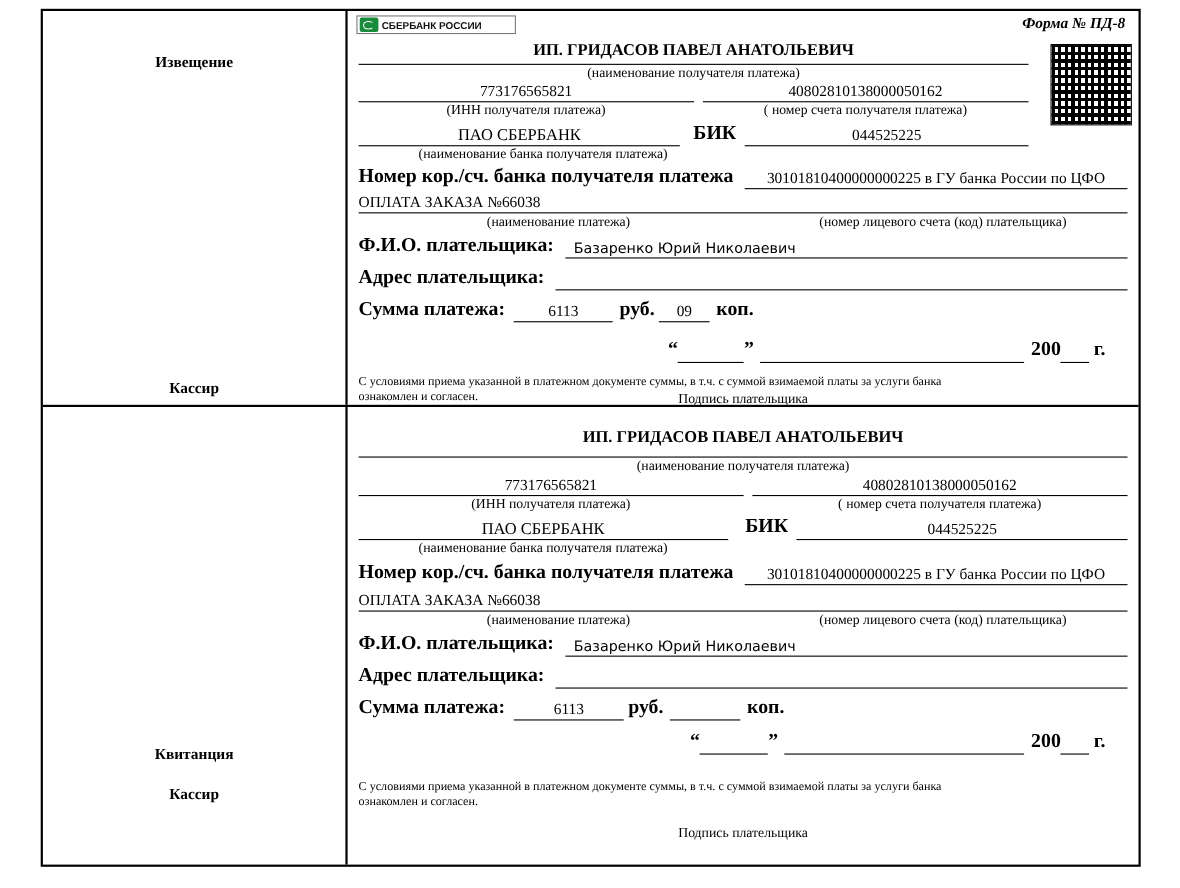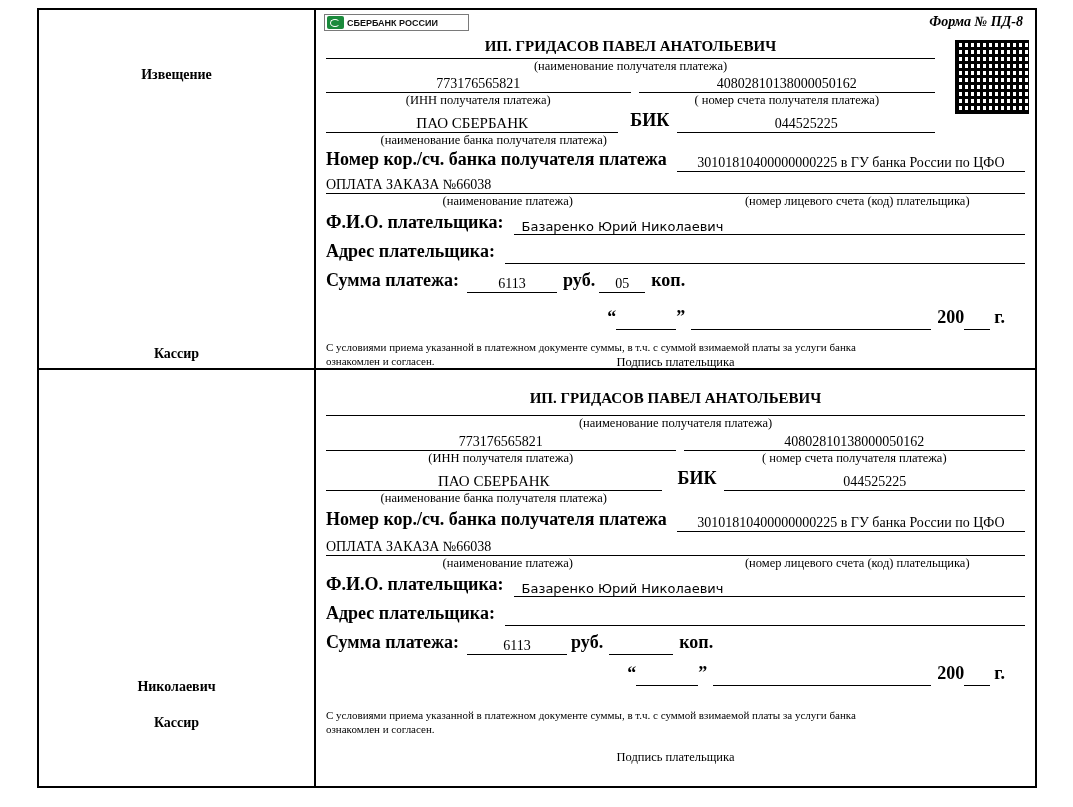--- a/index.html
+++ b/index.html
@@ -175,21 +175,21 @@
 </style>
 </head>
 <body>
 
 <div class="page">
   <div class="form">
 
     <div class="half half-top">
 
       <div class="left-col">
-        <div class="left-label" style="top:57px;">Извещение</div>
+        <div class="left-label" style="top:40px;">Извещение</div>
         <div class="left-label" style="top:336px;">Кассир</div>
       </div>
 
       <div class="right-col">
 
         <div class="logo">
           <span class="logo-mark"></span>
           <span class="logo-text">СБЕРБАНК РОССИИ</span>
         </div>
 
@@ -272,21 +272,21 @@
 
         <div class="row" style="margin-top:6px;">
           <div class="lbl" style="padding-bottom:2px;">Сумма платежа:</div>
           <div style="width:8px;"></div>
           <div style="width:90px;">
             <div class="val">6113</div>
             <div class="rule"></div>
           </div>
           <div class="lbl" style="padding-bottom:2px; margin-left:6px;">руб.</div>
           <div style="width:46px; margin-left:4px;">
-            <div class="val">05</div>
+            <div class="val">09</div>
             <div class="rule"></div>
           </div>
           <div class="lbl" style="padding-bottom:2px; margin-left:6px;">коп.</div>
         </div>
 
         <div class="row" style="margin-top:14px; justify-content:flex-end; padding-right:20px;">
           <div class="lbl" style="padding-bottom:2px;">“</div>
           <div style="width:60px;">
             <div style="height:14px;"></div>
             <div class="rule"></div>
@@ -309,21 +309,21 @@
           <div class="terms">ознакомлен и согласен.</div>
           <div class="bold-c" style="margin-top:-13px;">Подпись плательщика</div>
         </div>
 
       </div>
     </div>
 
     <div class="half half-bottom">
 
       <div class="left-col">
-        <div class="left-label" style="top:309px;">Николаевич</div>
+        <div class="left-label" style="top:309px;">Квитанция</div>
         <div class="left-label" style="top:345px;">Кассир</div>
       </div>
 
       <div class="right-col">
 
         <div style="margin-top:14px;">
           <div class="title">ИП. ГРИДАСОВ ПАВЕЛ АНАТОЛЬЕВИЧ</div>
           <div class="rule" style="margin-top:8px;"></div>
           <div class="caption">(наименование получателя платежа)</div>
         </div>

